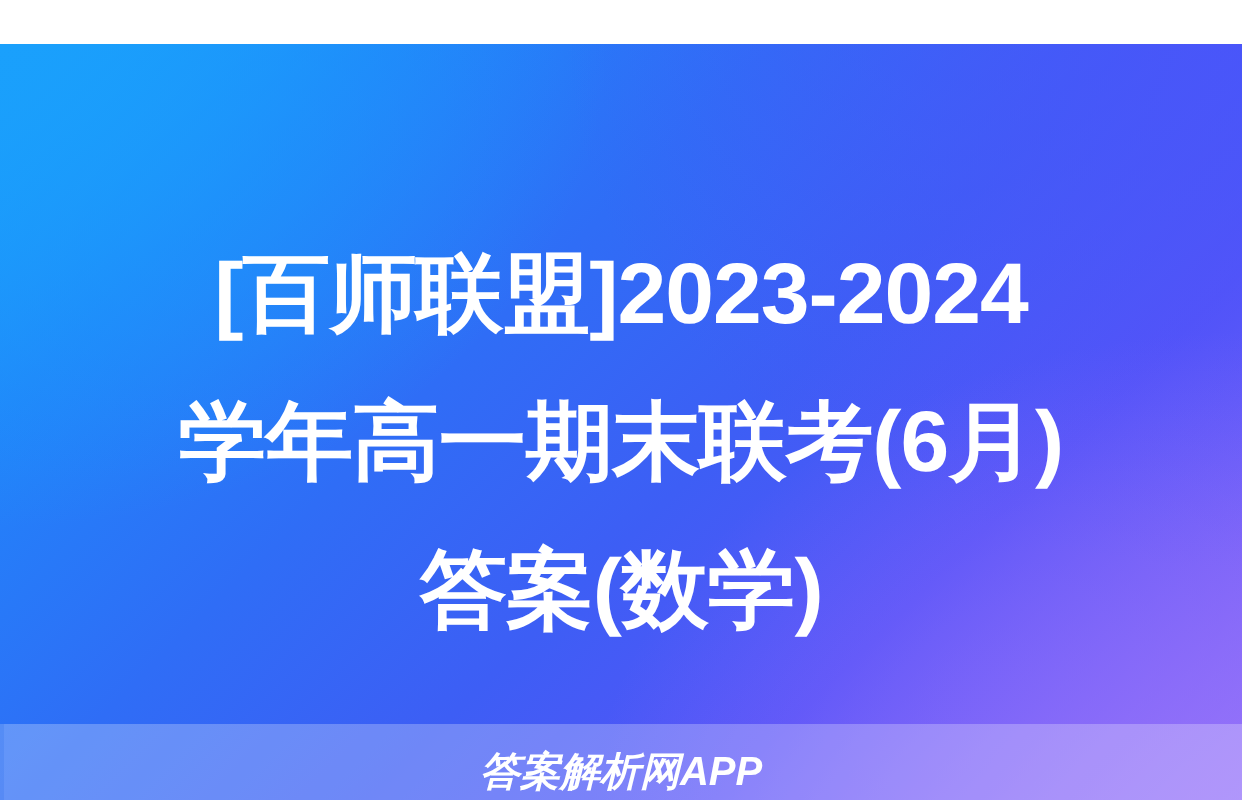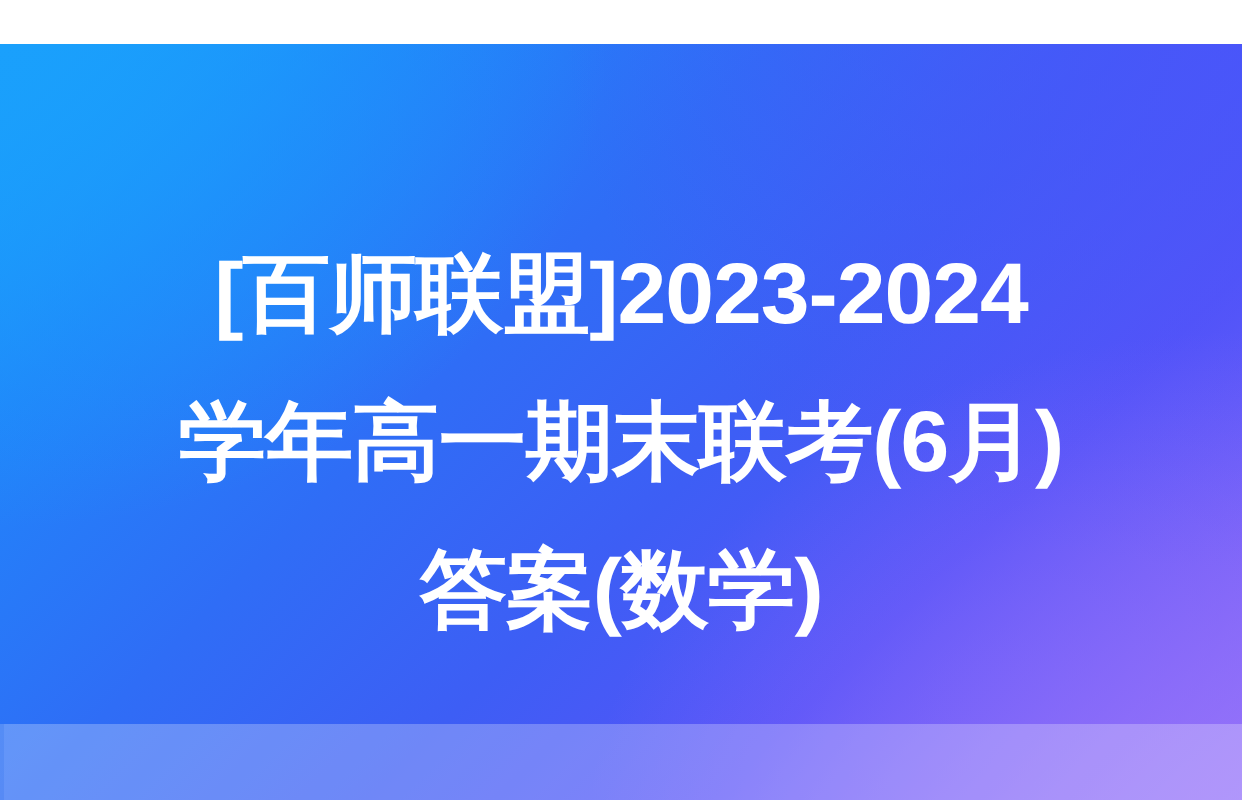--- a/index.html
+++ b/index.html
@@ -133,14 +133,15 @@
   <div class="title-block">
     <span class="title-line l1">[百师联盟]2023-2024</span>
     <span class="title-line l2">学年高一期末联考(6月)</span>
     <span class="title-line l3">答案(数学)</span>
   </div>
 
   <div class="footer-band">
     <div class="edge-stripe"></div>
   </div>
 
+  <div class="footer-text">答案解析网APP</div>
 
 </div>
 
 </body></html>

